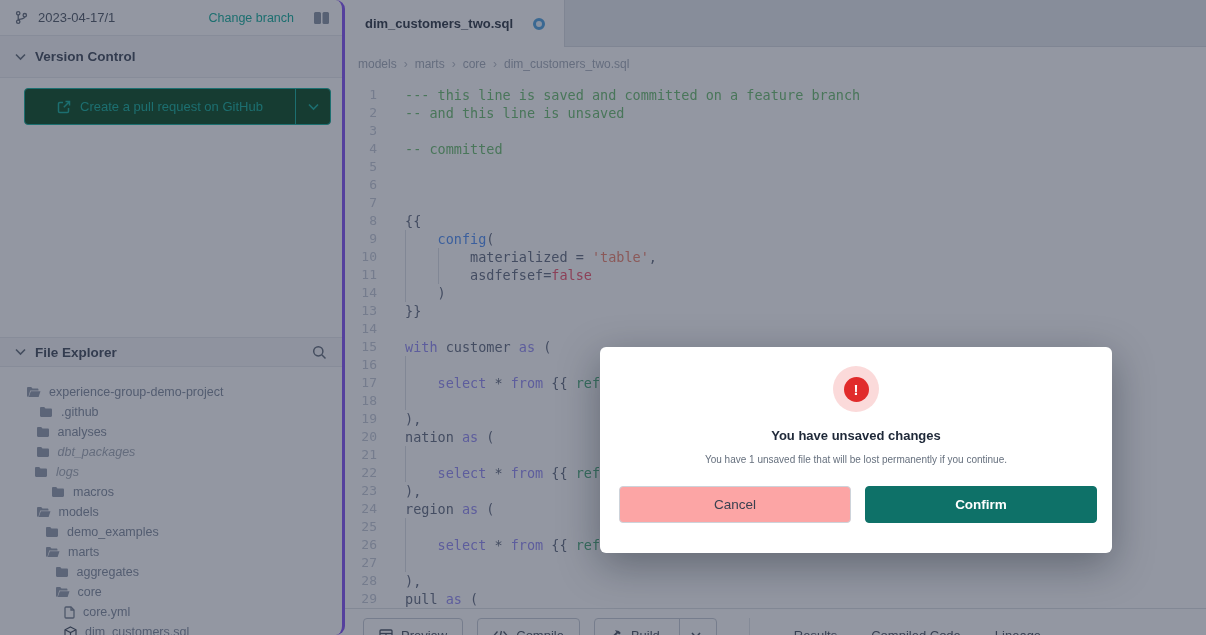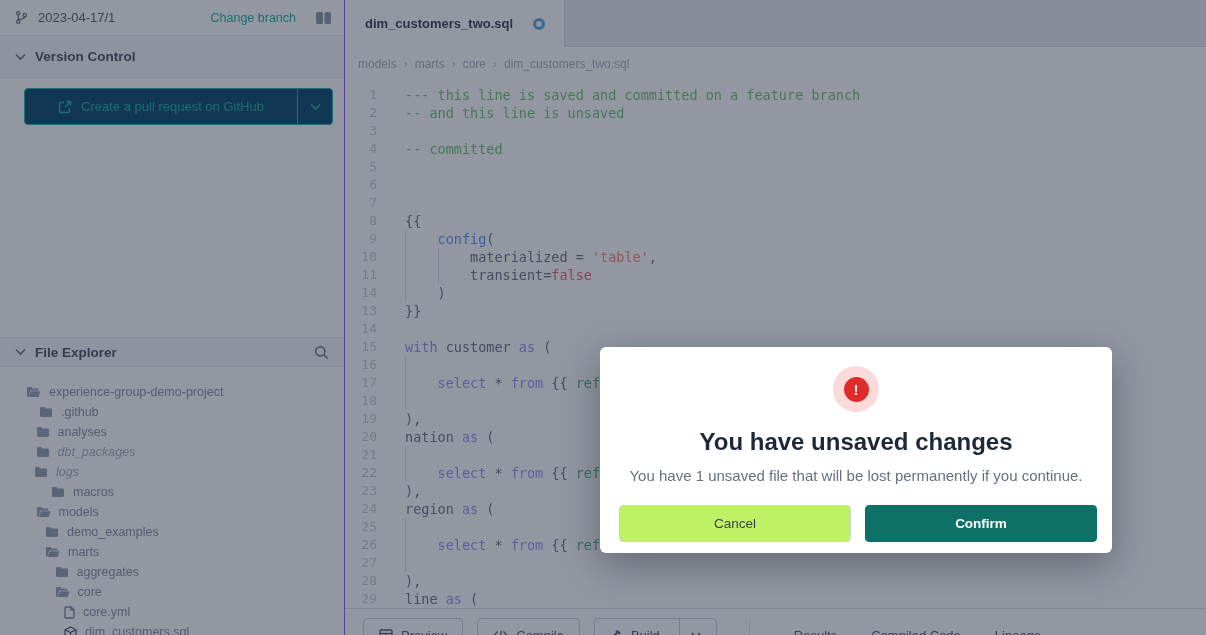--- a/index.html
+++ b/index.html
@@ -1,32 +1,32 @@
 <!DOCTYPE html>
 <html style="--accent: #1fb3a0; --confirm: #0e7168; --err: #e12b2b; --err-bg: #fbdada; --dot: #57a7e0; --c-com: #74c177; --c-key: #9a92f5; --c-fnb: #5a96f5; --c-fng: #53b180; --c-str: #f08a75; --c-atom: #f25c74; --c-plain: #6b7487; --c-ln: #c6ccd8;"><head>
 <meta charset="utf-8">
 <style>
   html,body{margin:0;padding:0;width:1206px;height:635px;overflow:hidden;
     font-family:"Liberation Sans",sans-serif;background:#fff;position:relative;}
   *{box-sizing:border-box;}
 
   
   .sidebar{position:absolute;left:0;top:0;width:345px;height:635px;background:#fff;
-    border-right:1px solid #8b5cf6;overflow:hidden;}
+    border-right:3px solid #8b5cf6;overflow:hidden;border-radius:9px;}
   .branch-row{height:36px;display:flex;align-items:center;gap:9px;padding:0 12px 0 14px;
     border-bottom:1px solid #e8ebee;}
   .branch-name{font-size:13px;color:#59626f;}
   .change-branch{margin-left:auto;font-size:12.5px;color:var(--accent);cursor:pointer;}
   .section-header{display:flex;align-items:center;gap:9px;padding:0 15px;background:#f7f8fa;
     border-bottom:1px solid #e8ebee;font-weight:bold;font-size:13.5px;color:#4a5362;}
   .vc-header{height:42px;border-top:0;}
   .fe-header{height:30px;border-top:1px solid #e8ebee;}
   .vc-content{height:249px;background:#fff;}
   .pr-button{margin:10px 11px 0 24px;height:37px;display:flex;border:1px solid var(--accent);
-    border-radius:4px;background:#0c4a6e;cursor:pointer;}
+    border-radius:4px;background:#14532d;cursor:pointer;}
   .pr-main{flex:1;display:flex;align-items:center;justify-content:center;gap:9px;
     font-size:13px;color:var(--accent);}
   .pr-split{width:35px;border-left:1px solid var(--accent);display:flex;align-items:center;
     justify-content:center;}
   .search-wrap{margin-left:auto;display:flex;align-items:center;cursor:pointer;}
   .file-tree{padding-top:15px;}
   .tree-row{height:20px;display:flex;align-items:center;gap:8px;font-size:12.5px;
     color:#8791a2;cursor:pointer;white-space:nowrap;}
   .tree-row.muted{color:#a7aeb9;font-style:italic;}
   .tree-row svg{flex:none;}
@@ -66,26 +66,26 @@
 
   
   .scrim{position:absolute;inset:0;background:rgba(25,35,58,0.47);z-index:50;}
   .modal{position:absolute;left:600px;top:347px;width:512px;height:206px;background:#fff;
     border-radius:6px;box-shadow:0 12px 40px rgba(10,16,30,0.35);z-index:60;
     display:flex;flex-direction:column;align-items:center;}
   .err-outer{margin-top:19px;width:46px;height:46px;border-radius:50%;background:var(--err-bg);
     display:flex;align-items:center;justify-content:center;}
   .err-inner{width:25px;height:25px;border-radius:50%;background:var(--err);display:flex;
     align-items:center;justify-content:center;color:#fff;font-weight:bold;font-size:15px;line-height:1;}
-  .modal-title{margin-top:16px;font-size:24px;font-weight:bold;color:#1e2838;}
-  .modal-msg{margin-top:11px;font-size:15px;color:#66707e;}
+  .modal-title{margin-top:16px;font-size:13px;font-weight:bold;color:#1e2838;}
+  .modal-msg{margin-top:11px;font-size:10px;color:#66707e;}
   .modal-actions{margin-top:21px;display:flex;gap:14px;width:100%;padding:0 15px 0 19px;}
   .btn{height:37px;border-radius:4px;font-size:13.5px;display:flex;align-items:center;
     justify-content:center;cursor:pointer;font-family:"Liberation Sans",sans-serif;}
-  .btn-cancel{flex:1;background:#bef264;border:1px solid #cdd3da;color:#3a4150;}
+  .btn-cancel{flex:1;background:#fca5a5;border:1px solid #cdd3da;color:#3a4150;}
   .btn-confirm{flex:1;background:var(--confirm);border:1px solid var(--confirm);color:#fff;font-weight:bold;}
 </style>
 </head>
 <body>
 
 <div class="sidebar">
   <div class="branch-row">
     <span style="display:flex;">
       <svg width="15" height="15" viewBox="0 0 16 16">
           <g fill="none" stroke="#6b7480" stroke-width="1.4">
@@ -323,21 +323,21 @@
       <div class="code-line">
         <span class="ln">9</span>
         <span class="code-text"><span class="guide" style="left: calc(0ch + 28px);"></span><span class="tok-p">    </span><span class="tok-fb">config</span><span class="tok-p">(</span></span>
       </div>
       <div class="code-line">
         <span class="ln">10</span>
         <span class="code-text"><span class="guide" style="left: calc(0ch + 28px);"></span><span class="guide" style="left: calc(4ch + 28px);"></span><span class="tok-p">        materialized = </span><span class="tok-s">'table'</span><span class="tok-p">,</span></span>
       </div>
       <div class="code-line">
         <span class="ln">11</span>
-        <span class="code-text"><span class="guide" style="left: calc(0ch + 28px);"></span><span class="guide" style="left: calc(4ch + 28px);"></span><span class="tok-p">        transient=</span><span class="tok-a">false</span></span>
+        <span class="code-text"><span class="guide" style="left: calc(0ch + 28px);"></span><span class="guide" style="left: calc(4ch + 28px);"></span><span class="tok-p">        asdfefsef=</span><span class="tok-a">false</span></span>
       </div>
       <div class="code-line">
         <span class="ln">14</span>
         <span class="code-text"><span class="guide" style="left: calc(0ch + 28px);"></span><span class="tok-p">    )</span></span>
       </div>
       <div class="code-line">
         <span class="ln">13</span>
         <span class="code-text"><span class="tok-p">}}</span></span>
       </div>
       <div class="code-line">
@@ -395,21 +395,21 @@
       <div class="code-line">
         <span class="ln">27</span>
         <span class="code-text"><span class="guide" style="left: calc(0ch + 28px);"></span></span>
       </div>
       <div class="code-line">
         <span class="ln">28</span>
         <span class="code-text"><span class="tok-p">),</span></span>
       </div>
       <div class="code-line">
         <span class="ln">29</span>
-        <span class="code-text"><span class="tok-p">line </span><span class="tok-k">as</span><span class="tok-p"> (</span></span>
+        <span class="code-text"><span class="tok-p">pull </span><span class="tok-k">as</span><span class="tok-p"> (</span></span>
       </div>
     </div>
 
   <div class="bottom-bar">
     <div class="tool-btns" id="tool-btns">
         <div class="tool-btn">
           <span style="display: flex;">
             <svg width="14" height="12" viewBox="0 0 14 12">
               <g fill="none" stroke="#525b6a" stroke-width="1.3">
                 <rect x="1" y="1" width="12" height="10" rx="1"></rect>

